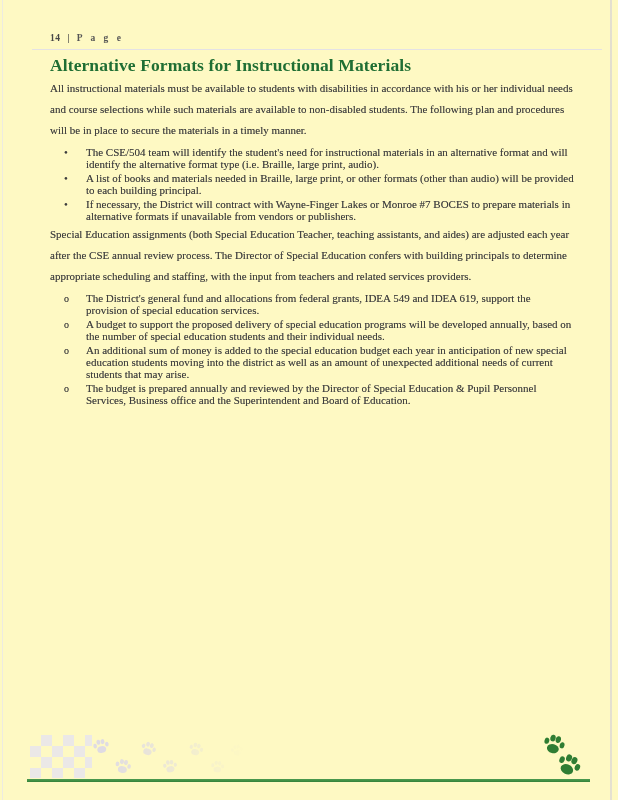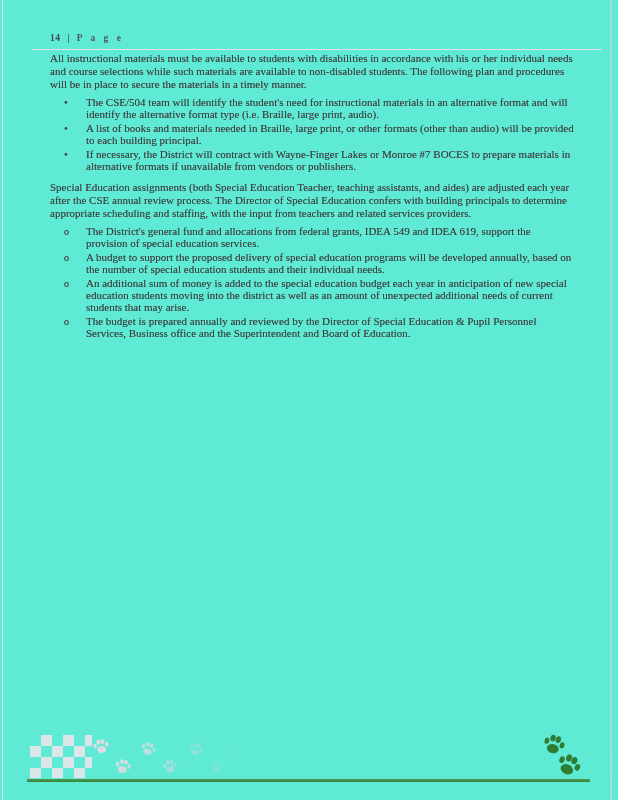--- a/index.html
+++ b/index.html
@@ -8,21 +8,21 @@
     --footer-line-green:#3f8f43;
     --paw-green:#2f7d33;
     --watermark-gray:#e9e6ec;
     --header-text:#474747;
     --rule-gray:#e4e2e4;
   }
   *{margin:0;padding:0;box-sizing:border-box;}
   html,body{background:#ffffff;}
   body{width:618px;height:800px;position:relative;overflow:hidden;
        font-family:"Liberation Serif","DejaVu Serif",serif;}
-  .page{position:absolute;inset:0;background:#5eead4;}
+  .page{position:absolute;inset:0;background:#fef9c3;}
 
   
   .scan-edge-right{position:absolute;top:0;bottom:0;right:6px;width:2px;
        background:linear-gradient(to bottom,#d6d2d6 0%,#cfcbcf 40%,#d8d4d8 100%);opacity:.65;}
   .scan-edge-left{position:absolute;top:0;bottom:0;left:2px;width:1px;background:#e9e7e9;opacity:.8;}
 
   .content{position:absolute;left:50px;right:44px;top:33px;color:var(--body-text);}
 
   .page-header{font-size:9.5px;color:var(--header-text);letter-spacing:.5px;}
   .page-header .num{font-weight:bold;}
@@ -31,21 +31,21 @@
   .header-rule{position:absolute;left:32px;right:16px;top:49px;height:1px;
        background:var(--rule-gray);}
 
   h2.sec-heading{font-family:"Liberation Serif","DejaVu Serif",serif;
        font-size:17.5px;font-weight:600;color:var(--heading-green);
        letter-spacing:.1px;line-height:22px;}
   .s0 h2{margin-top:11px;}
   .s1 h2{margin-top:26px;}
   .s2 h2{margin-top:27px;}
 
-  p.intro{font-size:11px;line-height:13px;margin-top:9px;
+  p.intro{font-size:11px;line-height:21px;margin-top:2px;
        text-shadow:0 0 .4px rgba(70,70,70,.55);}
 
   ul.blist{list-style:none;margin-top:6px;}
   ul.blist li{display:flex;align-items:flex-start;margin-bottom:2px;
        font-size:11px;line-height:11.9px;text-shadow:0 0 .4px rgba(70,70,70,.55);}
   ul.blist .marker{flex:0 0 22px;margin-left:14px;text-align:left;}
   ul.blist.circle .marker{font-size:10px;}
   ul.blist .btext{flex:1;}
 
   
@@ -88,20 +88,21 @@
 
   <div class="content">
 
     <div class="page-header">
       <span class="num">14</span>
       <span class="sep">|</span>
       <span class="word">P a g e</span>
     </div>
 
     <section class="s0">
+      <h2 class="sec-heading">Alternative Formats for Instructional Materials</h2>
       <p class="intro">All instructional materials must be available to students with disabilities in accordance with his or her individual needs and course selections while such materials are available to non-disabled students.  The following plan and procedures will be in place to secure the materials in a timely manner.</p>
       <ul class="blist disc">
         <li>
           <span class="marker">•</span>
           <span class="btext">The CSE/504 team will identify the student's need for instructional materials in an alternative format and will identify the alternative format type (i.e. Braille, large print, audio).</span>
         </li>
         <li>
           <span class="marker">•</span>
           <span class="btext">A list of books and materials needed in Braille, large print, or other formats (other than audio) will be provided to each building principal.</span>
         </li>

